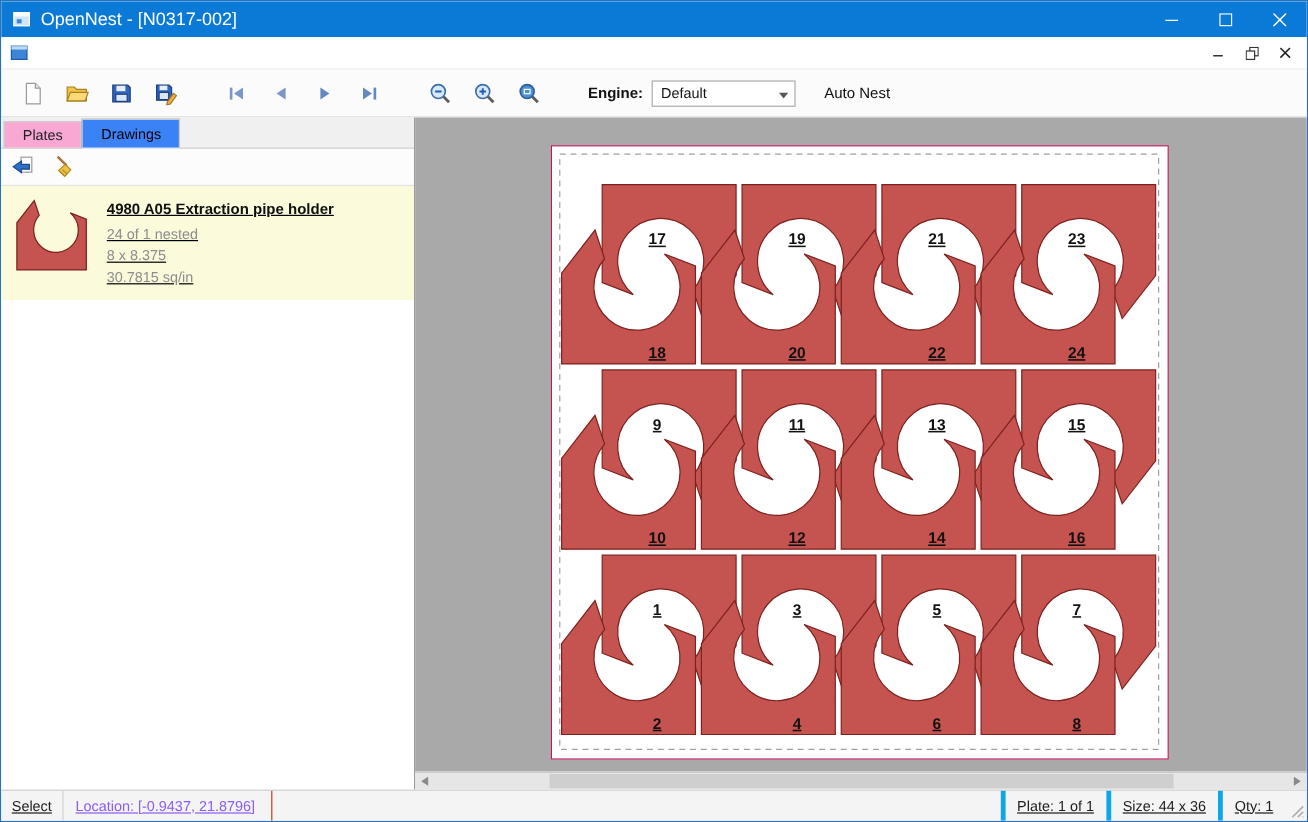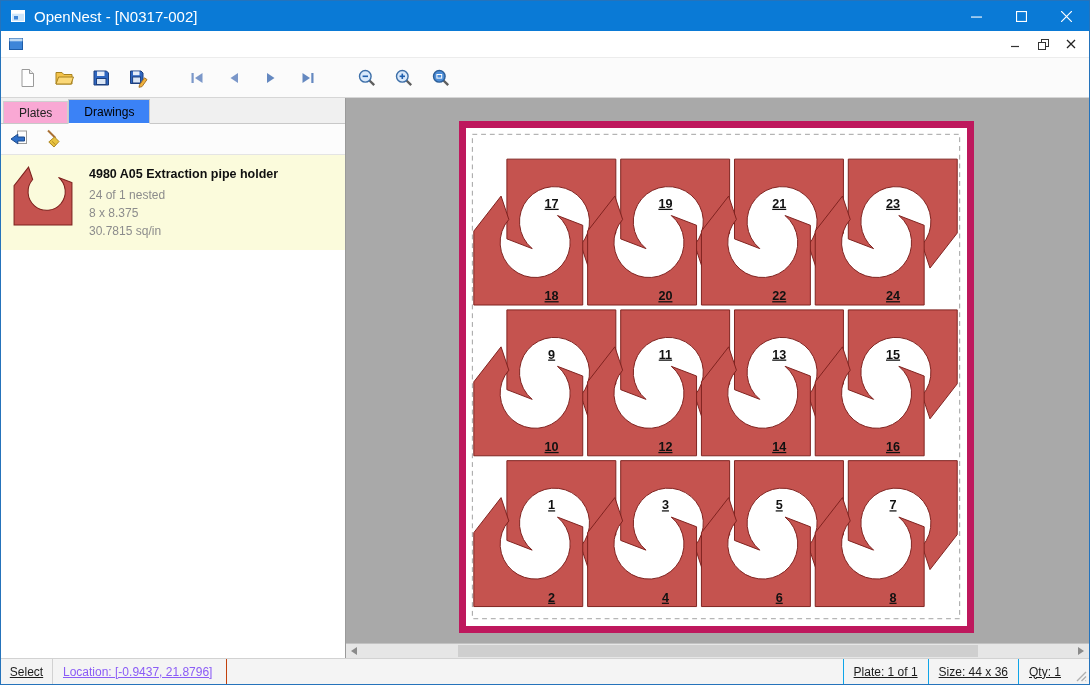--- a/index.html
+++ b/index.html
@@ -45,46 +45,46 @@
   .tabstrip { height:26px; background:#f0f0f0; display:flex; align-items:flex-end; padding-left:2px;
               border-bottom:1px solid #c8c8c8; flex:0 0 auto; }
   .tab { padding:0 15px; font-size:12px; display:flex; align-items:center; cursor:default; }
   .tab.inactive { height:22px; background:#f9a8d4; border:1px solid #cfcfcf; border-bottom:none;
                   color:#222; margin-bottom:0; }
   .tab.active { height:25px; background:#3b82f6; border:1px solid #c8c8c8; border-bottom:1px solid #fff;
                 margin-bottom:-1px; position:relative; }
   .side-toolbar { height:31px; background:#fcfcfc; border-bottom:1px solid #e4e4e4; display:flex;
                   align-items:center; padding-left:5px; gap:9px; flex:0 0 auto; }
   .sbtn { width:26px; height:26px; display:flex; align-items:center; justify-content:center; }
-  .drawing-item { display:flex; background:#fbfbdc; padding:8px 8px 10px 6px; gap:10px; cursor:default; }
+  .drawing-item { display:flex; background:#fbfbdc; padding:8px 8px 10px 6px; gap:10px; cursor:default;text-decoration:underline; }
   .thumb { width:72px; height:66px; display:flex; align-items:center; justify-content:center; flex:0 0 auto; }
   .meta { font-size:12px; color:#8c8c8c; line-height:1.5; padding-top:2px; }
   .meta .dtitle { color:#101010; font-weight:bold; font-size:12.5px; margin-bottom:2px; }
   .sidebar-fill { flex:1 1 auto; background:#fff; }
 
   
   .canvas-col { flex:1 1 auto; display:flex; flex-direction:column; min-width:0; }
   .canvas-view { flex:1 1 auto; position:relative; background:#a9a9a9; overflow:hidden; }
   .plate { position:absolute; left:113px; top:23px; width:515px; height:512px; background:#fff;
-           border:7px solid #be185d; }
+           border:1px solid #be185d; }
   .plate svg { display:block; width:100%; height:100%; }
 
   .hscroll { height:15px; flex:0 0 auto; background:#e6e6e6; border-top:1px solid #c2c2c2; position:relative; }
   .hthumb { position:absolute; left:112px; width:520px; top:1px; bottom:1px; background:#cfcfcf; }
   .hs-arrow { position:absolute; top:0; bottom:0; width:16px; display:flex; align-items:center; justify-content:center; }
   .hs-arrow.left { left:0; } .hs-arrow.right { right:0; }
 
   
   .statusbar { height:26px; flex:0 0 auto; background:#f4f4f4; border-top:1px solid #d2d2d2;
                display:flex; align-items:stretch; font-size:12px; color:#1c1c1c; }
   .seg { display:flex; align-items:center; padding:0 10px;text-decoration:underline; }
   .seg-select { width:52px; justify-content:center; border-right:1px solid #d2d2d2; }
   .seg-location { color:#8b5cf6; border-right:1px solid #c2410c; padding-right:14px; }
   .right-group { margin-left:auto; display:flex; align-items:stretch; }
-  .right-group .seg { border-left:1px solid #0ea5e9; }
+  .right-group .seg { border-left:4px solid #0ea5e9; }
   .seg-gpu { font-weight:normal; }
   .grip { width:18px; display:flex; align-items:flex-end; justify-content:flex-end; padding:2px; }
 </style>
 </head>
 <body>
 
 <div class="window">
 
   <div class="titlebar">
     <span class="app-icon">
@@ -213,20 +213,32 @@
       </div>
       <div class="tbtn">
         <svg width="20" height="20" viewBox="0 0 20 20">
           <line x1="12.5" y1="12.5" x2="17.2" y2="17.2" stroke="#5e5e5e" stroke-width="2.4"></line>
           <circle cx="8.3" cy="8.3" r="5.8" fill="#4d8ed8" stroke="#2c5e98" stroke-width="1.4"></circle>
           <rect x="5.9" y="6.5" width="4.8" height="3.6" fill="none" stroke="#ffffff" stroke-width="1"></rect>
         </svg>
       </div>
     </div>
 
+    <div class="engine-wrap">
+      <span class="engine-label">Engine:</span>
+      <div class="combo">
+        <span>Default</span>
+        <span class="caret">
+          <svg width="8" height="5" viewBox="0 0 8 5">
+              <path d="M0 0 L8 0 L4 5 Z" fill="#555"></path>
+            </svg>
+        </span>
+      </div>
+      <span class="autonest">Auto Nest</span>
+    </div>
   </div>
 
   <div class="main">
 
     <div class="sidebar">
       <div class="tabstrip">
         <div class="tab inactive">Plates</div>
         <div class="tab active">Drawings</div>
       </div>
       <div class="side-toolbar">

